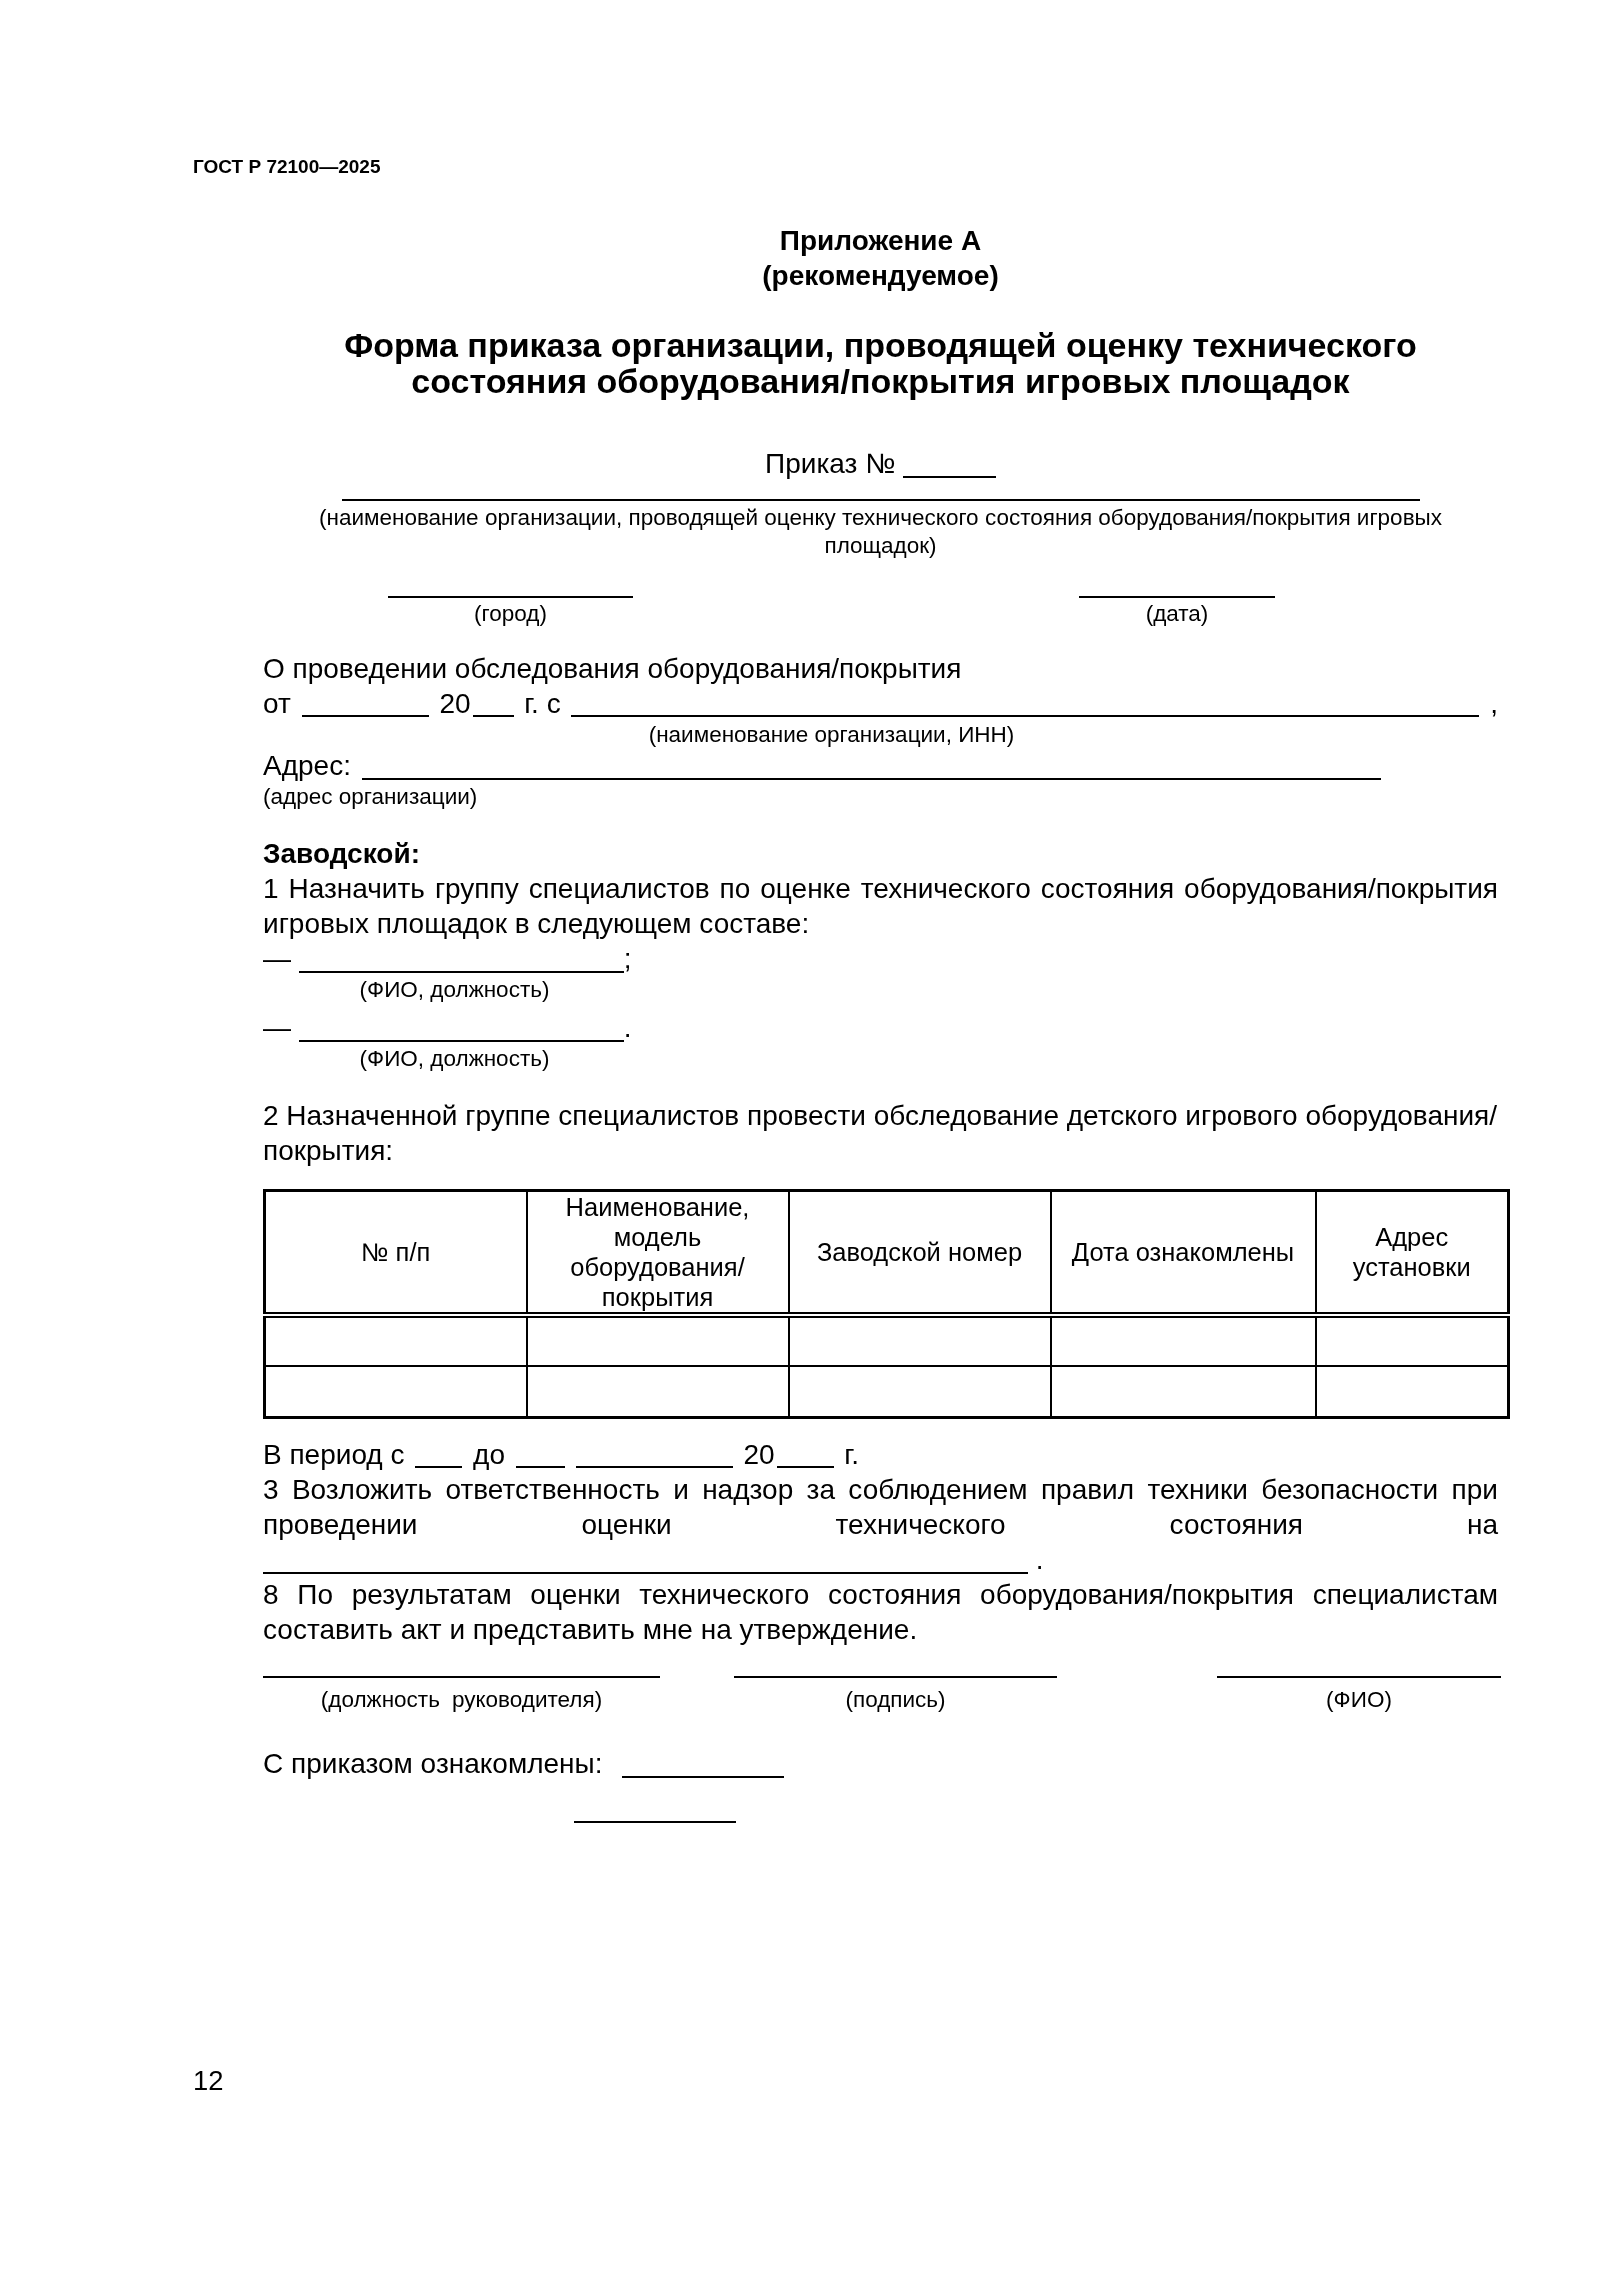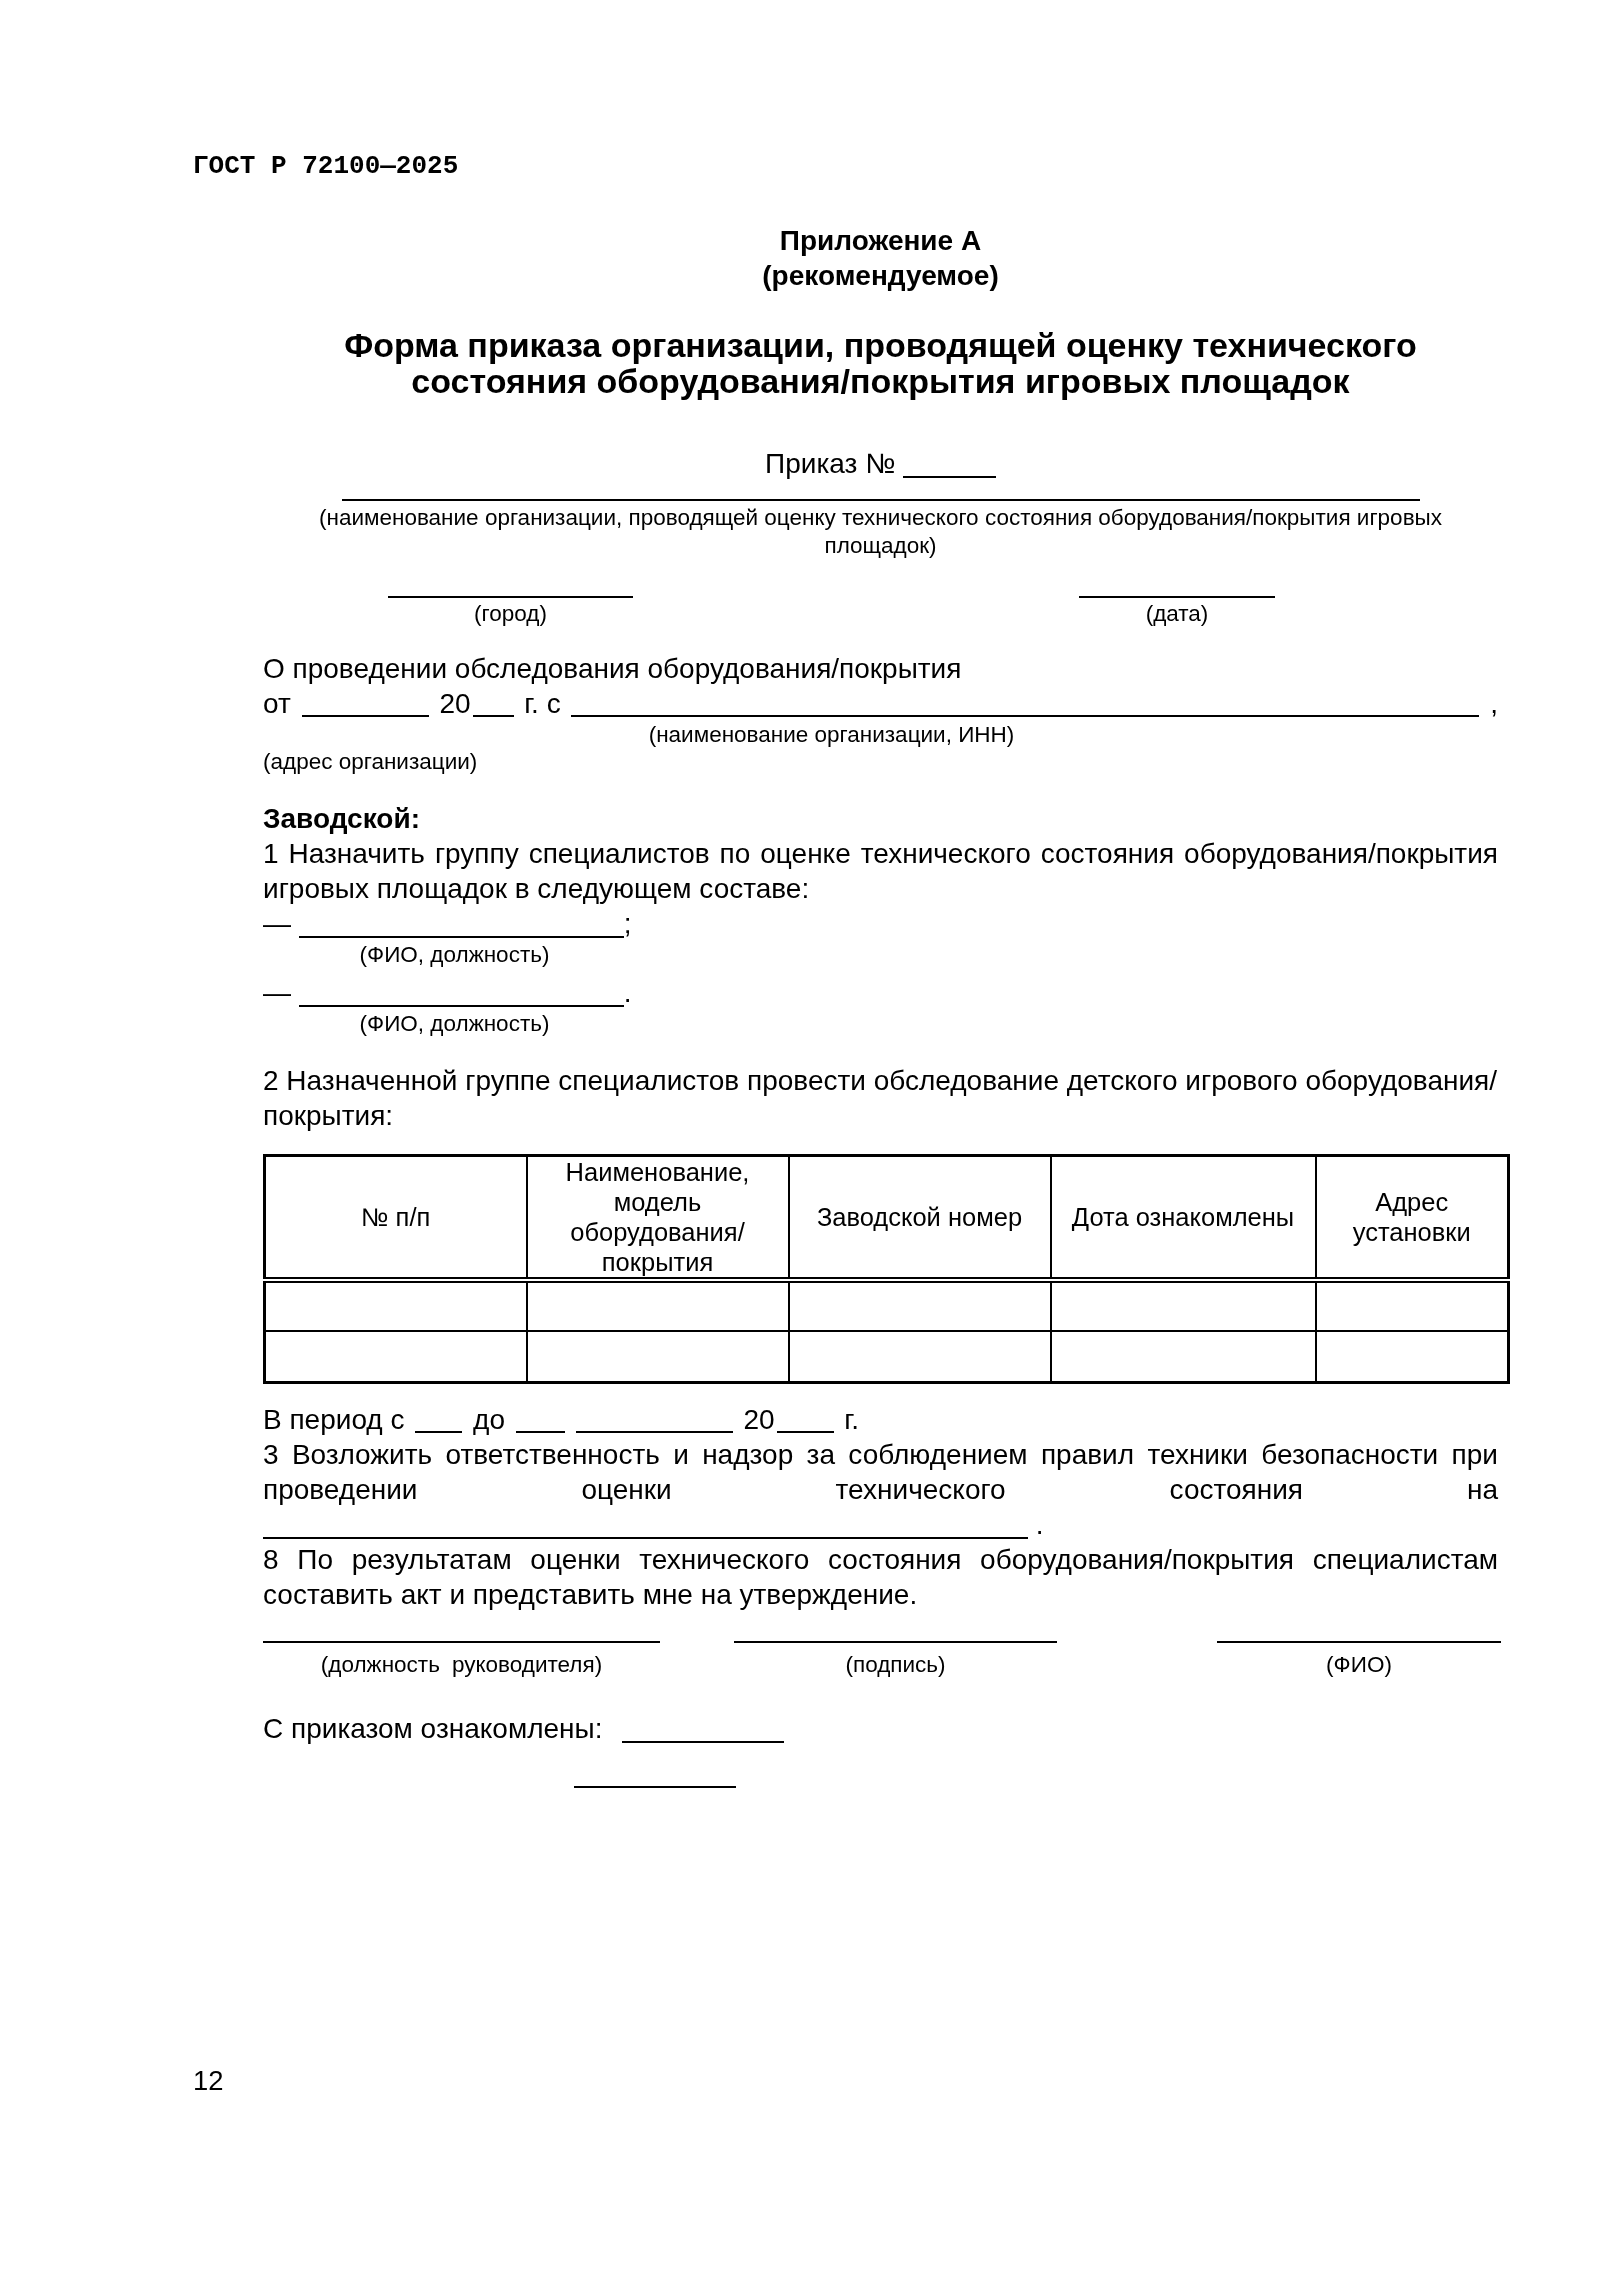--- a/index.html
+++ b/index.html
@@ -6,21 +6,21 @@
   .page{
     position:relative;
     width:1621px;height:2293px;
     background:#ffffff;
     font-family:"Liberation Sans",sans-serif;
     color:#000;
     overflow:hidden;
   }
   .doc-header{
     position:absolute;left:193px;top:149px;
-    font-size:26px;font-weight:700;line-height:35px;font-family:Liberation Mono, monospace;
+    font-size:19px;font-weight:700;line-height:35px;
   }
   .page-num{
     position:absolute;left:193px;top:2063px;
     font-size:27.4px;line-height:35px;
   }
   .form{
     position:absolute;left:263px;top:223px;width:1235px;
     font-size:28px;line-height:35px;
   }
   .center{text-align:center;}
@@ -134,20 +134,24 @@
       <span class="t">от</span>
       <span class="fblank bw130"></span>
       <span class="t">20</span>
       <span class="fblank bw42"></span>
       <span class="t">г. с</span>
       <span class="fblank grow"></span>
       <span class="t">,</span>
     </div>
     <div class="caption inn-cap">(наименование организации, ИНН)</div>
 
+    <div class="fl">
+      <span class="t">Адрес:</span>
+      <span class="fblank bw1040"></span>
+    </div>
     <div class="caption addr-cap">(адрес организации)</div>
 
     <p class="bold command">Заводской:</p>
 
     <p class="just">1 Назначить группу специалистов по оценке технического состояния оборудования/покрытия игровых площадок в следующем составе:</p>
 
     <div class="fio-row">
       <span>—</span><span class="iblank w332"></span><span>;</span>
     </div>
     <div class="caption fio-cap">(ФИО, должность)</div>

